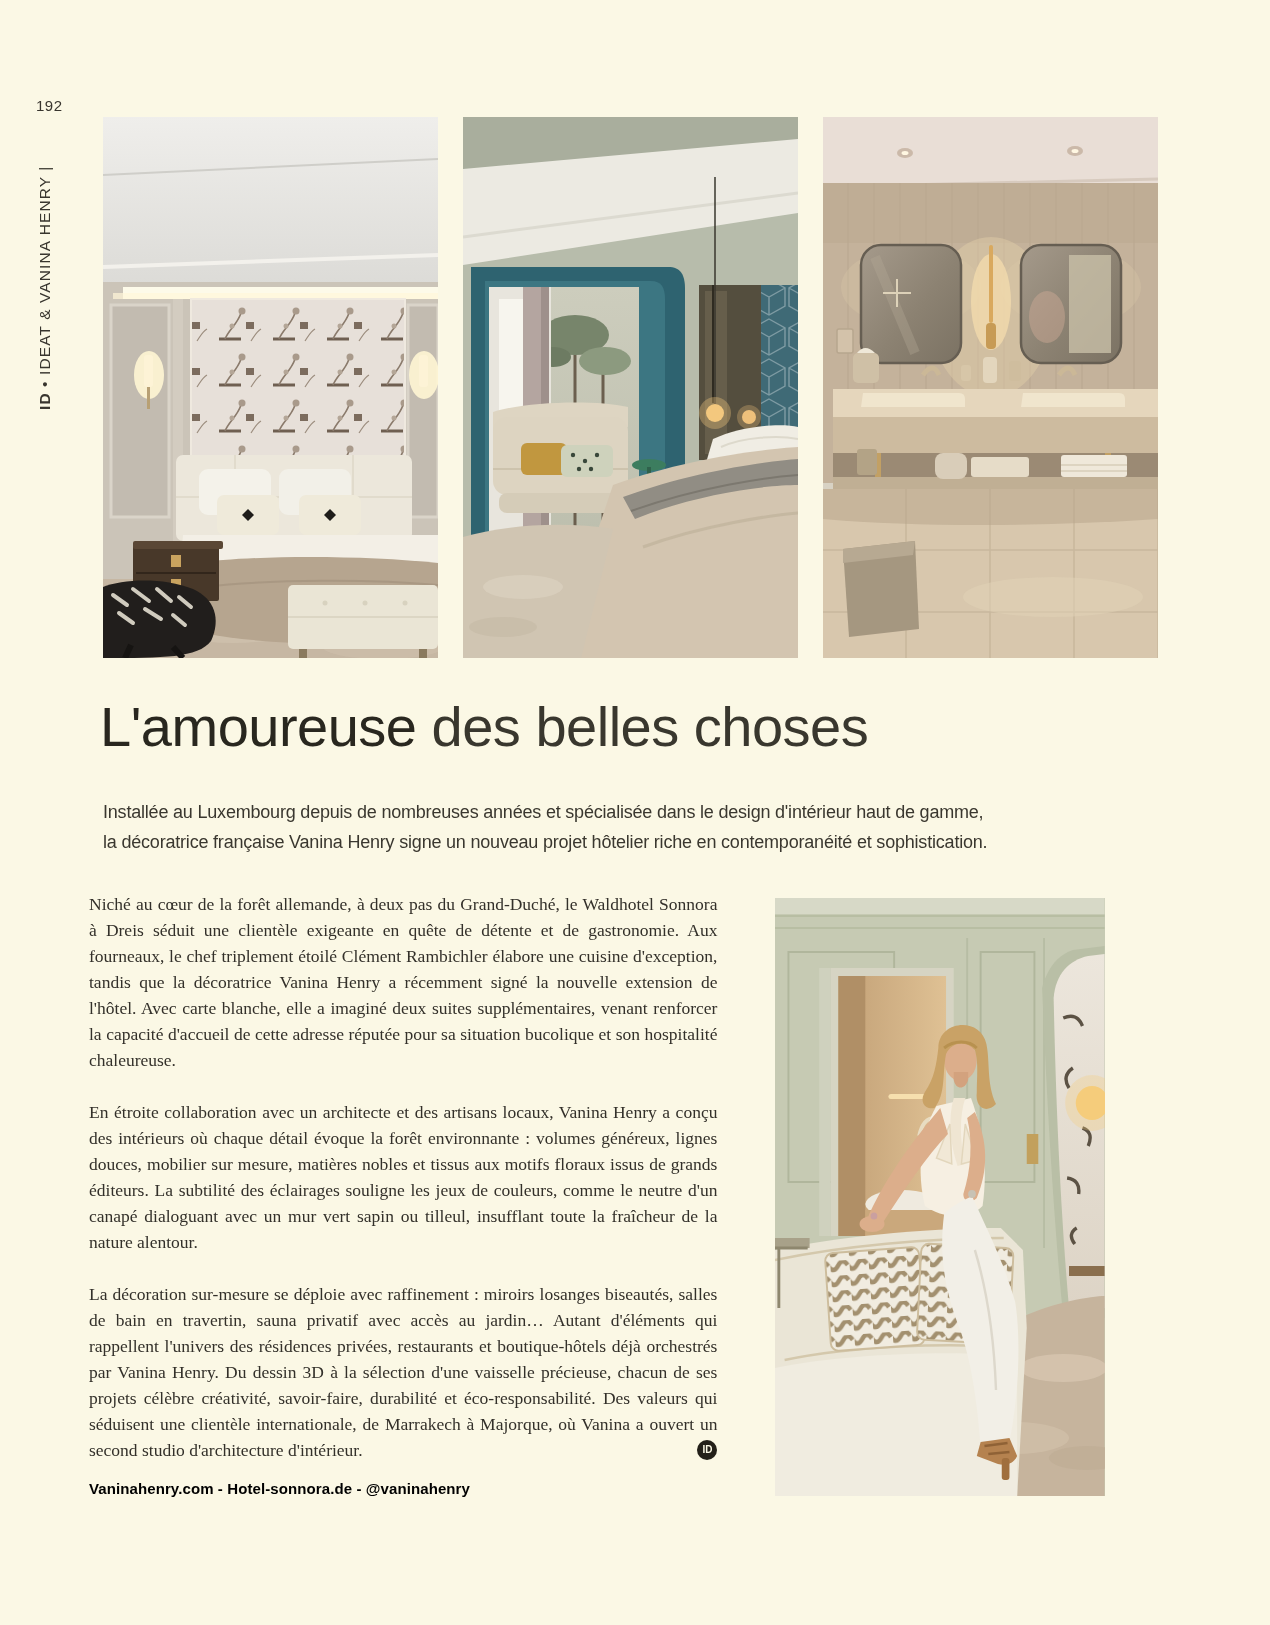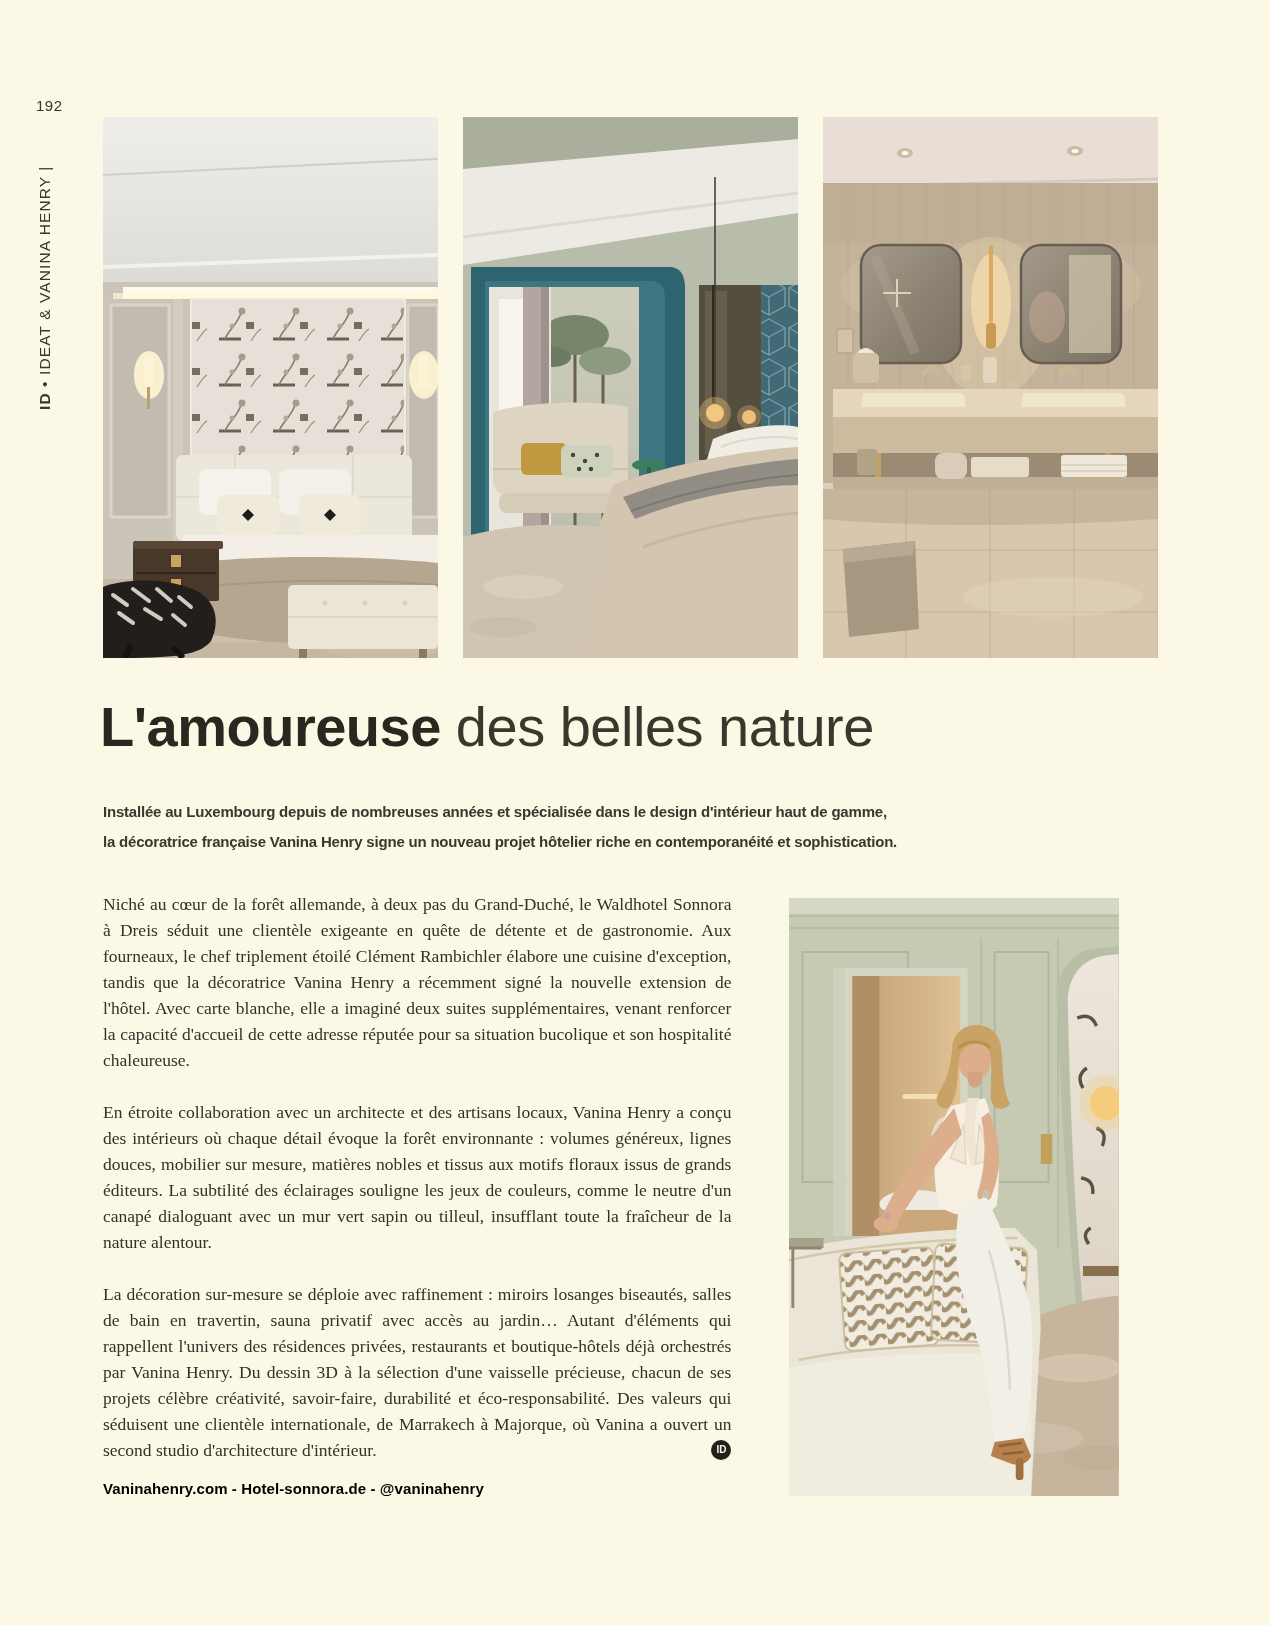--- a/index.html
+++ b/index.html
@@ -14,30 +14,30 @@
   .brand-vertical b{font-weight:700;}
 
   
   .photo-row{position:absolute;left:103px;top:117px;display:flex;gap:25px;}
   .photo{width:335px;height:541px;overflow:hidden;background:#d8d2c4;}
   .photo svg{display:block;width:100%;height:100%;}
 
   
   .headline{position:absolute;left:100px;top:696px;margin:0;font-size:56px;line-height:1.1;
         font-weight:400;color:#29271f;letter-spacing:-.5px;}
-  .headline .hl-bold{font-weight:700;}
+  .headline .hl-bold{font-weight:400;}
   .headline .hl-light{font-weight:400;opacity:.92;}
 
   
   .intro{position:absolute;left:103px;top:797px;width:990px;margin:0;
-        font-size:15px;line-height:30px;letter-spacing:-.2px;color:#3a372f;font-weight:bold;}
+        font-size:18px;line-height:30px;letter-spacing:-.2px;color:#3a372f;}
   .intro span{display:block;}
 
   
-  .article{position:absolute;left:103px;top:891px;width:1056px;display:flex;align-items:flex-start;}
+  .article{position:absolute;left:89px;top:891px;width:1056px;display:flex;align-items:flex-start;}
   .col-text{width:654px;font-family:"Liberation Serif",serif;font-size:17.5px;line-height:26px;
         text-align:justify;color:#33302a;}
   .col-text p{margin:0 0 26px 0;}
   .p-last{position:relative;}
   .p-last p{margin-bottom:12px;}
   .endmark{position:absolute;right:0;bottom:3px;width:20px;height:20px;border-radius:50%;
         background:#232019;color:#fbf8e5;font-family:"Liberation Sans",sans-serif;
         font-size:10px;font-weight:700;line-height:20px;text-align:center;letter-spacing:0;}
   .credits{margin-top:13px;font-family:"Liberation Sans",sans-serif;font-size:15px;
         font-weight:700;letter-spacing:.1px;color:#000000;}
@@ -241,21 +241,21 @@
         <rect x="34" y="332" width="20" height="26" rx="3" fill="#b3a386"></rect>
         <rect x="0" y="372" width="335" height="169" fill="url(#p3-floor)"></rect>
         <path d="M0 372 h335 v30 c-120 8 -240 8 -335 0 Z" fill="#b5a489" opacity=".5"></path>
         <path d="M20 432 L92 424 L96 512 L26 520 Z" fill="#a59780"></path>
         <path d="M20 432 L92 424 L90 438 L20 446 Z" fill="#b7a992"></path>
         <ellipse cx="230" cy="480" rx="90" ry="20" fill="#e2d3b8" opacity=".5"></ellipse>
       </svg>
     </figure>
   </div>
 
-  <h1 class="headline"><span class="hl-bold">L'amoureuse</span><span class="hl-light"> des belles nature</span></h1>
+  <h1 class="headline"><span class="hl-bold">L'amoureuse</span><span class="hl-light"> des belles choses</span></h1>
 
   <p class="intro">
     <span>Installée au Luxembourg depuis de nombreuses années et spécialisée dans le design d'intérieur haut de gamme,</span>
     <span>la décoratrice française Vanina Henry signe un nouveau projet hôtelier riche en contemporanéité et sophistication.</span>
   </p>
 
   <div class="article">
     <div class="col-text">
       <p>Niché au cœur de la forêt allemande, à deux pas du Grand-Duché, le Waldhotel Sonnora à Dreis séduit une clientèle exigeante en quête de détente et de gastronomie. Aux fourneaux, le chef triplement étoilé Clément Rambichler élabore une cuisine d'exception, tandis que la décoratrice Vanina Henry a récemment signé la nouvelle extension de l'hôtel. Avec carte blanche, elle a imaginé deux suites supplémentaires, venant renforcer la capacité d'accueil de cette adresse réputée pour sa situation bucolique et son hospitalité chaleureuse.</p>
       <p>En étroite collaboration avec un architecte et des artisans locaux, Vanina Henry a conçu des intérieurs où chaque détail évoque la forêt environnante : volumes généreux, lignes douces, mobilier sur mesure, matières nobles et tissus aux motifs floraux issus de grands éditeurs. La subtilité des éclairages souligne les jeux de couleurs, comme le neutre d'un canapé dialoguant avec un mur vert sapin ou tilleul, insufflant toute la fraîcheur de la nature alentour.</p>

